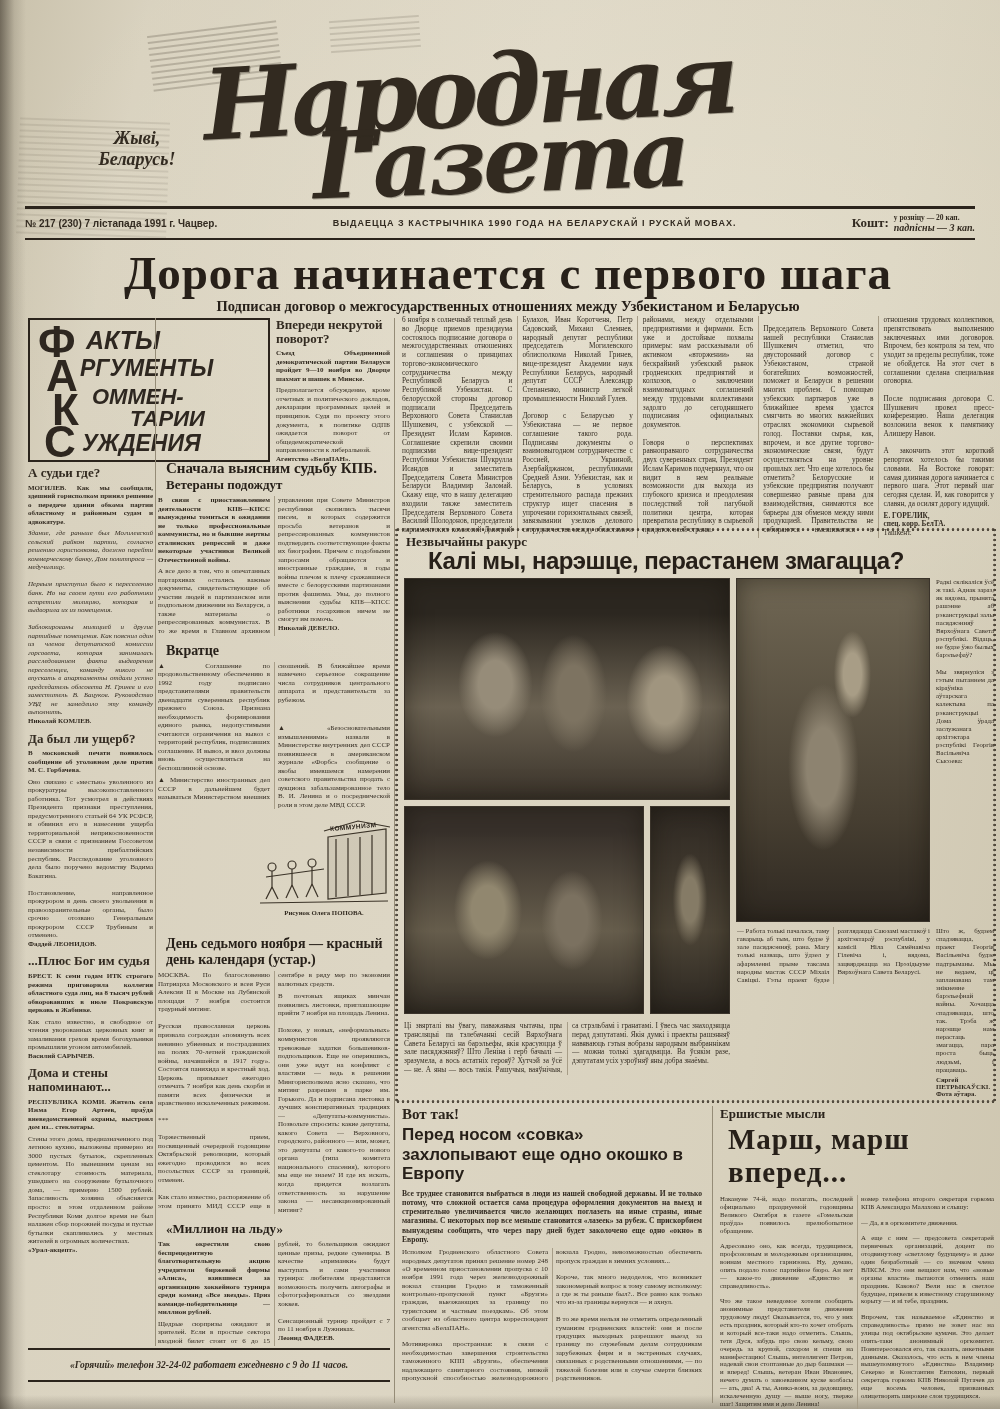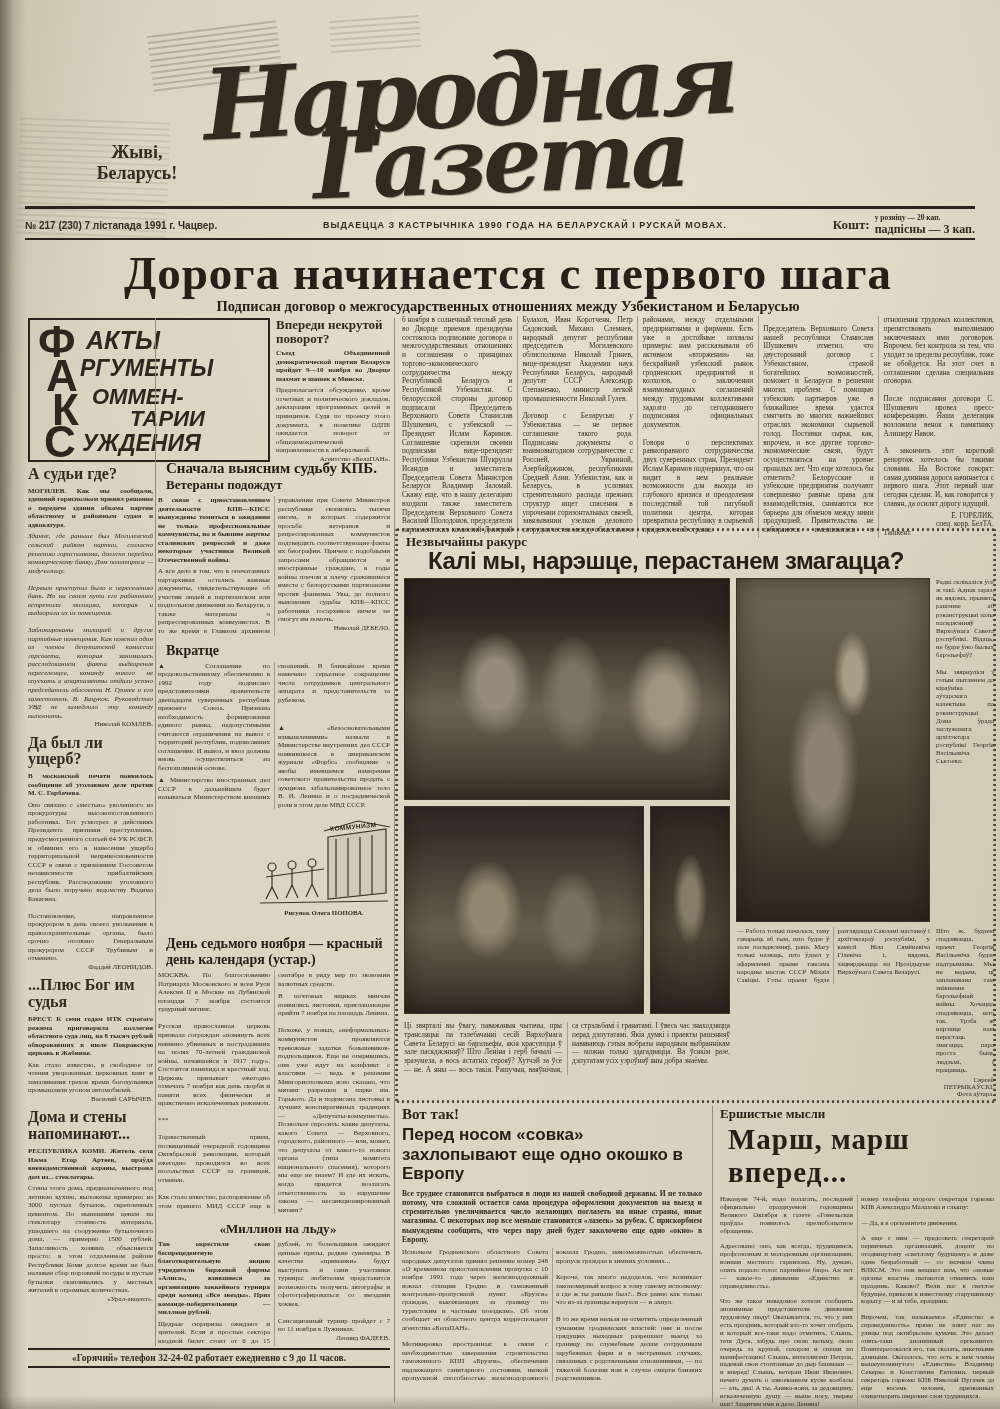--- a/index.html
+++ b/index.html
@@ -9,30 +9,30 @@
       radial-gradient(1200px 800px at 70% 20%, rgba(255,252,238,.25), transparent 60%),
       linear-gradient(100deg,#c9c1ab 0,#d9d2bf 12%,#ddd6c4 45%,#d8d1bd 75%,#cec6b0 100%);}
   .edge-left{position:absolute;left:0;top:0;width:26px;height:100%;
     background:linear-gradient(90deg,rgba(40,33,24,.55),rgba(40,33,24,.12) 55%,transparent);}
   .edge-bottom{position:absolute;left:0;bottom:0;width:100%;height:14px;
     background:linear-gradient(0deg,rgba(40,33,24,.25),transparent);}
   .t{position:absolute;}
   .b{font-weight:bold;}
   .just{text-align:justify;}
   .prelines{white-space:pre-line;}
-  .byl{text-align:right;font-weight:normal;}
+  .byl{text-align:left;font-weight:bold;}
   .small{font-size:7px;line-height:1.22;}
   .small2{font-size:7.3px;line-height:1.2;}
   .cols2{column-count:2;column-gap:8px;column-rule:1px solid #a79d87;}
   .rule-h{position:absolute;background:#2b241c;}
   .rule-v{position:absolute;width:1px;background:#958c77;}
   .headline-serif{font-family:"Liberation Serif",serif;font-weight:bold;color:#272019;padding-left:8px;}
   .headline-sans{font-family:"Liberation Sans",sans-serif;font-weight:bold;color:#272019;}
   .kicker{font-weight:bold;font-size:13px;color:#2b241c;}
-  .art-head{font-size:16px;font-weight:bold;line-height:1.05;margin:6px 0 4px;}
+  .art-head{font-size:13px;font-weight:bold;line-height:1.05;margin:6px 0 4px;}
   .lead-b{font-weight:bold;}
   .photo{position:absolute;box-shadow:inset 0 0 0 1px #3a332a, inset 0 0 26px rgba(20,16,10,.55);}
   .wavy{position:absolute;height:4px;
     background:radial-gradient(circle at 2px 1.6px,#453d31 0 1.1px,transparent 1.6px);
     background-size:5px 4px;opacity:.9;}
   .wavy-v{position:absolute;width:4px;
     background:radial-gradient(circle at 1.6px 2px,#453d31 0 1.1px,transparent 1.6px);
     background-size:4px 5px;opacity:.9;}
   .stamp{position:absolute;opacity:.28;filter:blur(.4px);
     background:repeating-linear-gradient(180deg,#5a5244 0 2px,transparent 2px 6px);}
@@ -48,41 +48,41 @@
 <body>
 
 <div class="page">
   <div class="edge-left"></div>
   <div class="edge-bottom"></div>
 
   <div class="stamp" style="left:150px;top:28px;width:130px;height:58px;transform:rotate(-7deg);"></div>
   <div class="stamp" style="left:330px;top:18px;width:90px;height:34px;transform:rotate(-4deg);opacity:.18;"></div>
   <div class="stamp" style="left:18px;top:120px;width:150px;height:120px;opacity:.12;transform:rotate(2deg);"></div>
 
-  <div class="t" style="left:78px;top:142px;width:118px;text-align:center;">
+  <div class="t" style="left:78px;top:128px;width:118px;text-align:center;font-style:italic;">
     <div class="b" style="font-size:18px;">Жыві,</div>
     <div class="b" style="font-size:18px;">Беларусь!</div>
   </div>
 
   <div class="t" style="left:185px;top:20px;width:640px;height:190px;">
     <span class="logo-word" style="left:18px;top:14px;font-size:98px;letter-spacing:-5px;transform:rotate(-3deg);">Народная</span>
     <span class="logo-word" style="left:128px;top:86px;font-size:92px;letter-spacing:-4px;transform:rotate(-2deg);">Газета</span>
   </div>
 
 
   <div class="rule-h" style="left:25px;top:206px;width:950px;height:3px;"></div>
 
   <div class="t" style="left:25px;top:213px;width:950px;display:flex;justify-content:space-between;align-items:center;">
     <span class="b" style="font-family:'Liberation Sans',sans-serif;font-size:10px;">№ 217 (230) 7 лістапада 1991 г. Чацвер.</span>
     <span class="b" style="font-family:'Liberation Sans',sans-serif;font-size:9px;letter-spacing:1px;">ВЫДАЕЦЦА З КАСТРЫЧНІКА 1990 ГОДА НА БЕЛАРУСКАЙ І РУСКАЙ МОВАХ.</span>
     <span style="display:inline-flex;align-items:center;gap:5px;">
       <span class="b" style="font-size:13px;">Кошт:</span>
       <span style="display:inline-block;text-align:left;">
         <span style="display:block;font-size:7.5px;font-weight:bold;">у розніцу — 20 кап.</span>
-        <span style="display:block;font-size:12px;font-weight:bold;">падпісны — 3 кап.</span>
+        <span style="display:block;font-size:10px;font-weight:bold;font-style:italic;">падпісны — 3 кап.</span>
       </span>
     </span>
   </div>
 
   <div class="rule-h" style="left:25px;top:238px;width:950px;height:2px;"></div>
 
   <div class="t headline-serif" style="left:0;top:246px;width:1000px;text-align:center;font-size:47px;letter-spacing:1px;">Дорога начинается с первого шага</div>
   <div class="t headline-serif" style="left:0;top:298px;width:1000px;text-align:center;font-size:14.5px;">Подписан договор о межгосударственных отношениях между Узбекистаном и Беларусью</div>
 
   <div class="t" style="left:28px;top:318px;width:238px;height:140px;border:2px solid #2b241c;">
@@ -125,21 +125,21 @@
     <div class="small lead-b just prelines">БРЕСТ. К семи годам ИТК строгого режима приговорила коллегия областного суда лиц, на 8 тысяч рублей обворовавших в июле Покровскую церковь в Жабинке.</div>
     <div class="small just prelines" style="margin-top:3px;">Как стало известно, в свободное от чтения уворованных церковных книг и замаливания грехов время богохульники промышляли угоном автомобилей.</div>
     <div class="small byl">Василий САРЫЧЕВ.</div>
 
     <div class="art-head">Дома и стены напоминают...</div>
     <div class="small lead-b just prelines">РЕСПУБЛИКА КОМИ. Житель села Ижма Егор Артеев, праўда вневедомственной охраны, выстроил дом из... стеклотары.</div>
     <div class="small just prelines" style="margin-top:3px;">Стены этого дома, предназначенного под летнюю кухню, выложены примерно из 3000 пустых бутылок, скрепленных цементом. По нынешним ценам на стеклотару стоимость материала, ушедшего на сооружение бутылочного дома, — примерно 1500 рублей. Запасливость хозяина объясняется просто: в этом отдаленном районе Республики Коми долгое время не был налажен сбор порожней посуды и пустые бутылки скапливались у местных жителей в огромных количествах.</div>
     <div class="small byl">«Урал-акцепт».</div>
   </div>
 
-  <div class="t b" style="left:28px;top:1348px;width:362px;border-top:2px solid #2b241c;border-bottom:2px solid #2b241c;padding:3px 0;font-size:9.5px;text-align:center;">«Горячий» телефон 32-24-02 работает ежедневно с 9 до 11 часов.</div>
+  <div class="t b" style="left:28px;top:1348px;width:362px;border-top:2px solid #2b241c;border-bottom:2px solid #2b241c;padding:10px 0;font-size:9.5px;text-align:center;font-style:italic;">«Горячий» телефон 32-24-02 работает ежедневно с 9 до 11 часов.</div>
 
   <div class="t" style="left:158px;top:460px;width:232px;">
     <div class="headline-serif" style="font-size:15px;">Сначала выясним судьбу КПБ.</div>
     <div class="headline-serif" style="font-size:13px;margin-bottom:3px;">Ветераны подождут</div>
     <div class="cols2">
       <div class="small lead-b just prelines">В связи с приостановлением деятельности КПБ—КПСС вынуждены томиться в ожидании не только профессиональные коммунисты, но и бывшие жертвы сталинских репрессий и даже некоторые участники Великой Отечественной войны.</div>
       <div class="small just prelines" style="margin-top:3px;">А все дело в том, что в опечатанных партархивах остались важные документы, свидетельствующие об участии людей в партизанском или подпольном движении на Беларуси, а также материалы о репрессированных коммунистах. В то же время в Главном архивном управлении при Совете Министров республики скопились тысячи писем, в которых содержится просьба ветеранов и репрессированных коммунистов подтвердить соответствующие факты их биографии. Причем с подобными запросами обращаются и иностранные граждане, в годы войны плечом к плечу сражавшиеся вместе с белорусскими партизанами против фашизма. Увы, до полного выяснения судьбы КПБ—КПСС работники госархивов ничем не смогут им помочь.</div>
       <div class="small byl">Николай ДЕБЕЛО.</div>
     </div>
 
@@ -192,21 +192,21 @@
 ***
 
 Торжественный прием, посвященный очередной годовщине Октябрьской революции, который ежегодно проводился во всех посольствах СССР за границей, отменен.
 
 Как стало известно, распоряжение об этом принято МИД СССР еще в сентябре в ряду мер по экономии валютных средств.</div>
       <div class="small just prelines" style="margin-top:4px;">В почтовых ящиках минчан появились листовки, приглашающие прийти 7 ноября на площадь Ленина.
 
 Похоже, у новых, «неформальных» коммунистов проявляются тревожные задатки большевиков-подпольщиков. Еще не оперившись, они уже идут на конфликт с властями — ведь в решении Мингорисполкома ясно сказано, что митинг разрешен в парке им. Горького. Да и подписана листовка в лучших конспиративных традициях — «Депутаты-коммунисты». Позвольте спросить: какие депутаты, какого Совета — Верховного, городского, районного — или, может, это депутаты от какого-то нового органа (типа комитета национального спасения), которого мы еще не знаем? И где их искать, когда придется возлагать ответственность за нарушение закона — несанкционированный митинг?</div>
     </div>
 
-    <div class="headline-serif" style="font-size:13px;margin:7px 0 3px;text-align:center;">«Миллион на льду»</div>
+    <div class="headline-serif" style="font-size:13px;margin:7px 0 3px;">«Миллион на льду»</div>
     <div class="cols2">
       <div class="small lead-b just prelines">Так окрестили свою беспрецедентную благотворительную акцию учредители биржевой фирмы «Алиса», взявшиеся за организацию хоккейного турнира среди команд «Все звезды». Приз команде-победительнице — миллион рублей.</div>
       <div class="small just prelines" style="margin-top:3px;">Щедрые сюрпризы ожидают и зрителей. Если в простые сектора входной билет стоит от 6 до 15 рублей, то болельщиков ожидают ценные призы, редкие сувениры. В качестве «приманки» будут выступать и сами участники турнира: любителям представится возможность получить автографы и сфотографироваться со звездами хоккея.
 
 Сенсационный турнир пройдет с 7 по 11 ноября в Лужниках.</div>
       <div class="small byl">Леонид ФАДЕЕВ.</div>
     </div>
   </div>
 
   <div class="rule-v" style="left:155px;top:318px;height:1028px;"></div>

